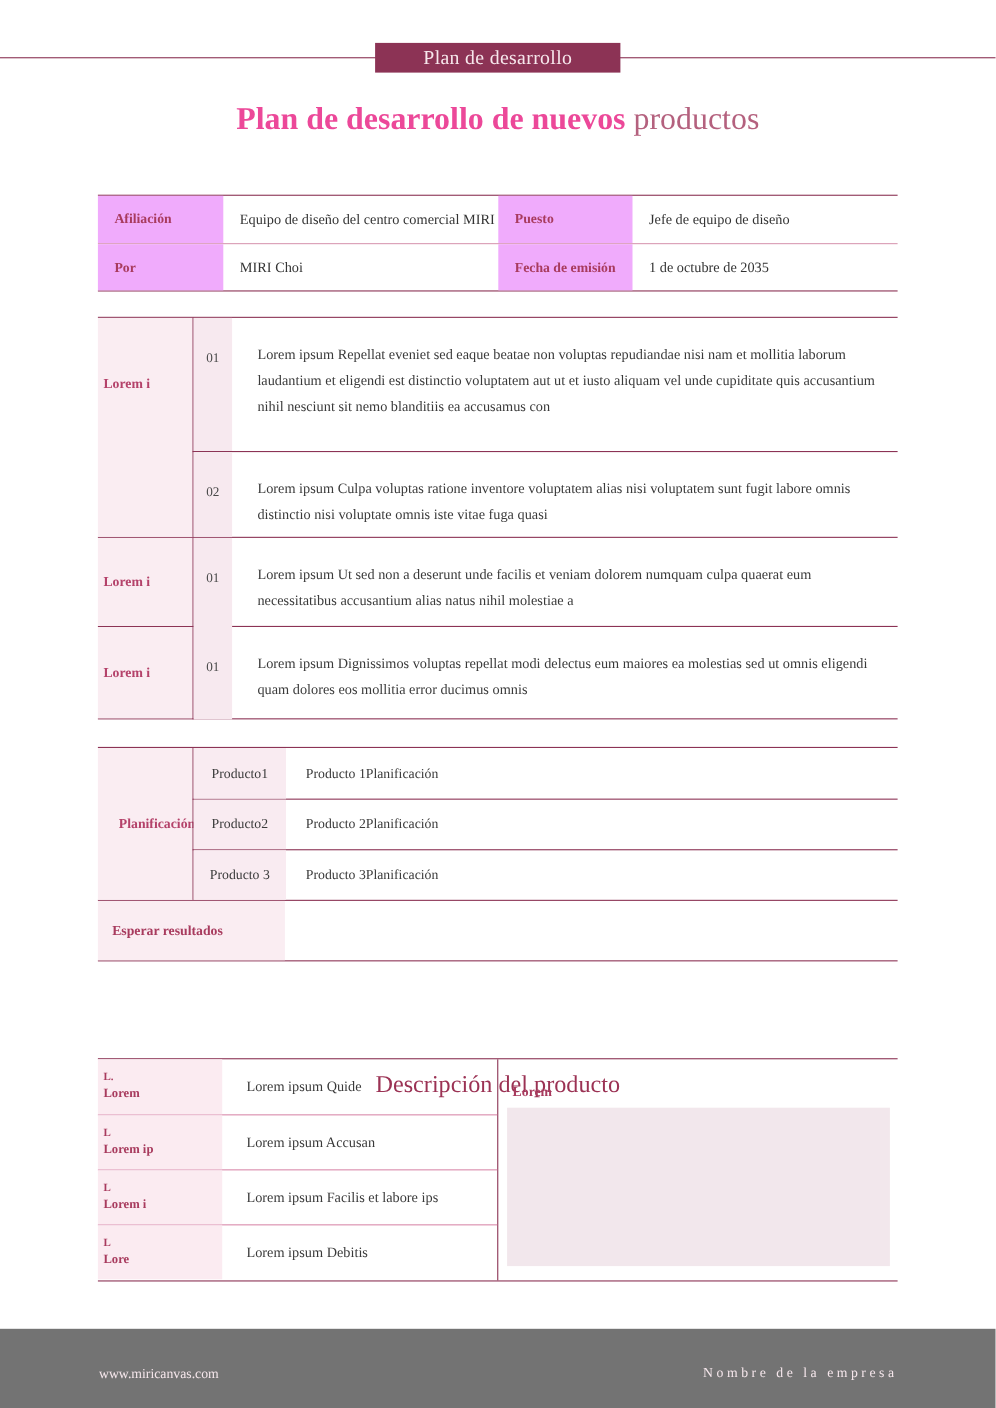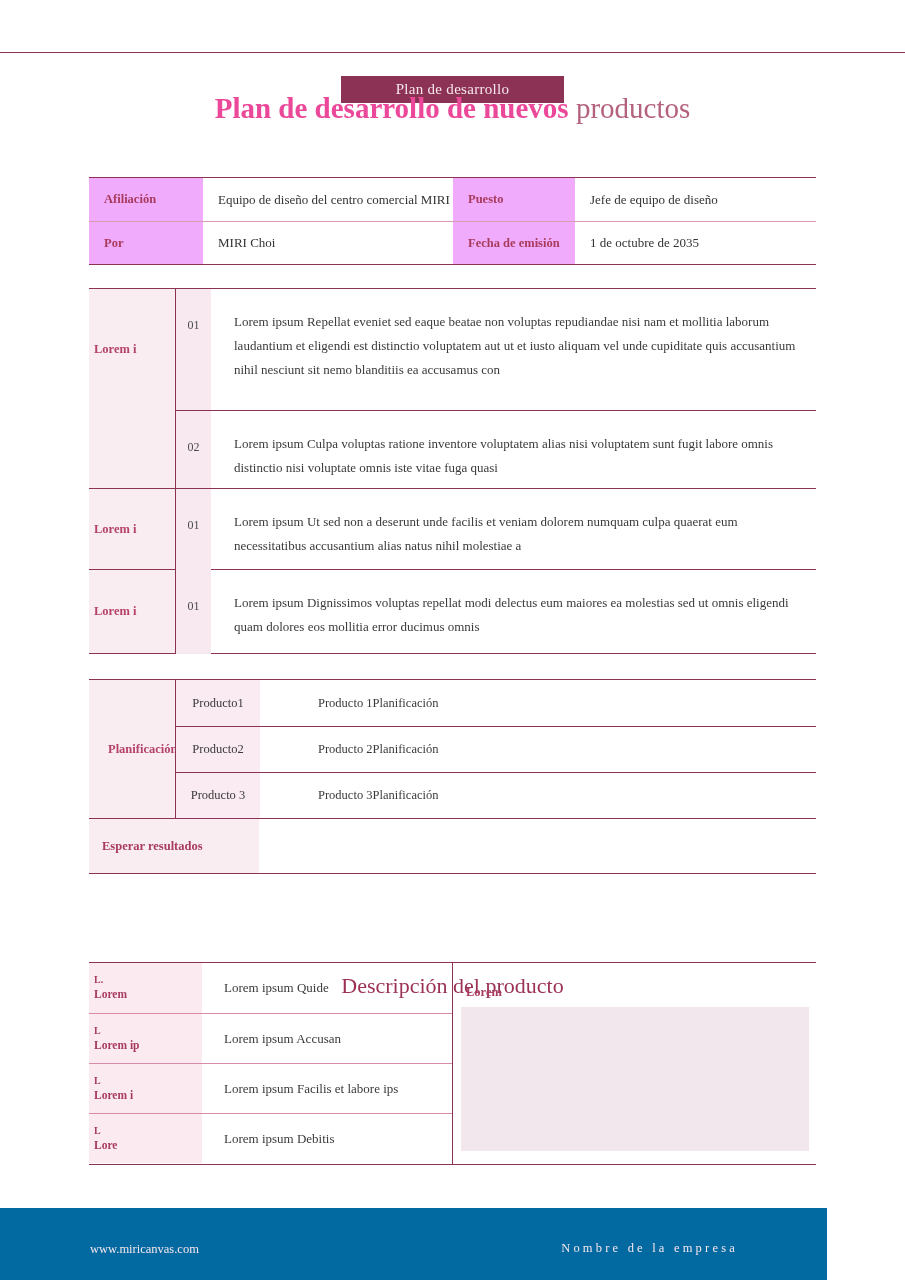--- a/index.html
+++ b/index.html
@@ -28,26 +28,25 @@
     background: #8c3355;
   }
   .topbar-badge {
     position: absolute;
     top: 39px;
     left: 341px;
     width: 223px;
     height: 27px;
     background: #8c3355;
     color: #f6e7ec;
-    font-size: 15px;
+    font-size: 18px;
     letter-spacing: 0.3px;
     display: flex;
     align-items: center;
     justify-content: center;
-    margin-top: 37px;
   }
 
   
   .doc-title {
     position: absolute;
     top: 90px;
     left: 0;
     width: 905px;
     text-align: center;
     font-size: 29px;
@@ -157,21 +156,20 @@
     display: flex;
     align-items: center;
     padding-left: 19px;
   }
   .plan-rows { flex: 1 1 auto; }
   .plan-row {
     display: flex;
     width: 100%;
     height: 46px;
     border-left: 1.2px solid #8c3355;
-    gap: 40px;
   }
   .plan-row + .plan-row { border-top: 1.2px solid #8c3355; }
   .plan-key {
     width: 84px;
     flex: 0 0 84px;
     background: #f9ebf1;
     color: #3a3a3a;
     font-size: 12.5px;
     display: flex;
     align-items: center;
@@ -282,23 +280,23 @@
     left: 8px;
     right: 7px;
     bottom: 13px;
     background: #f2e7ec;
   }
 
   
   .footer {
     position: absolute;
     bottom: 0; left: 0;
-    width: 827px;
+    width: 905px;
     height: 72px;
-    background: #0369a1;
+    background: #737373;
   }
   .footer-url {
     position: absolute;
     left: 90px;
     top: 34px;
     color: #f6e7ec;
     font-size: 12.5px;
   }
   .footer-company {
     position: absolute;

